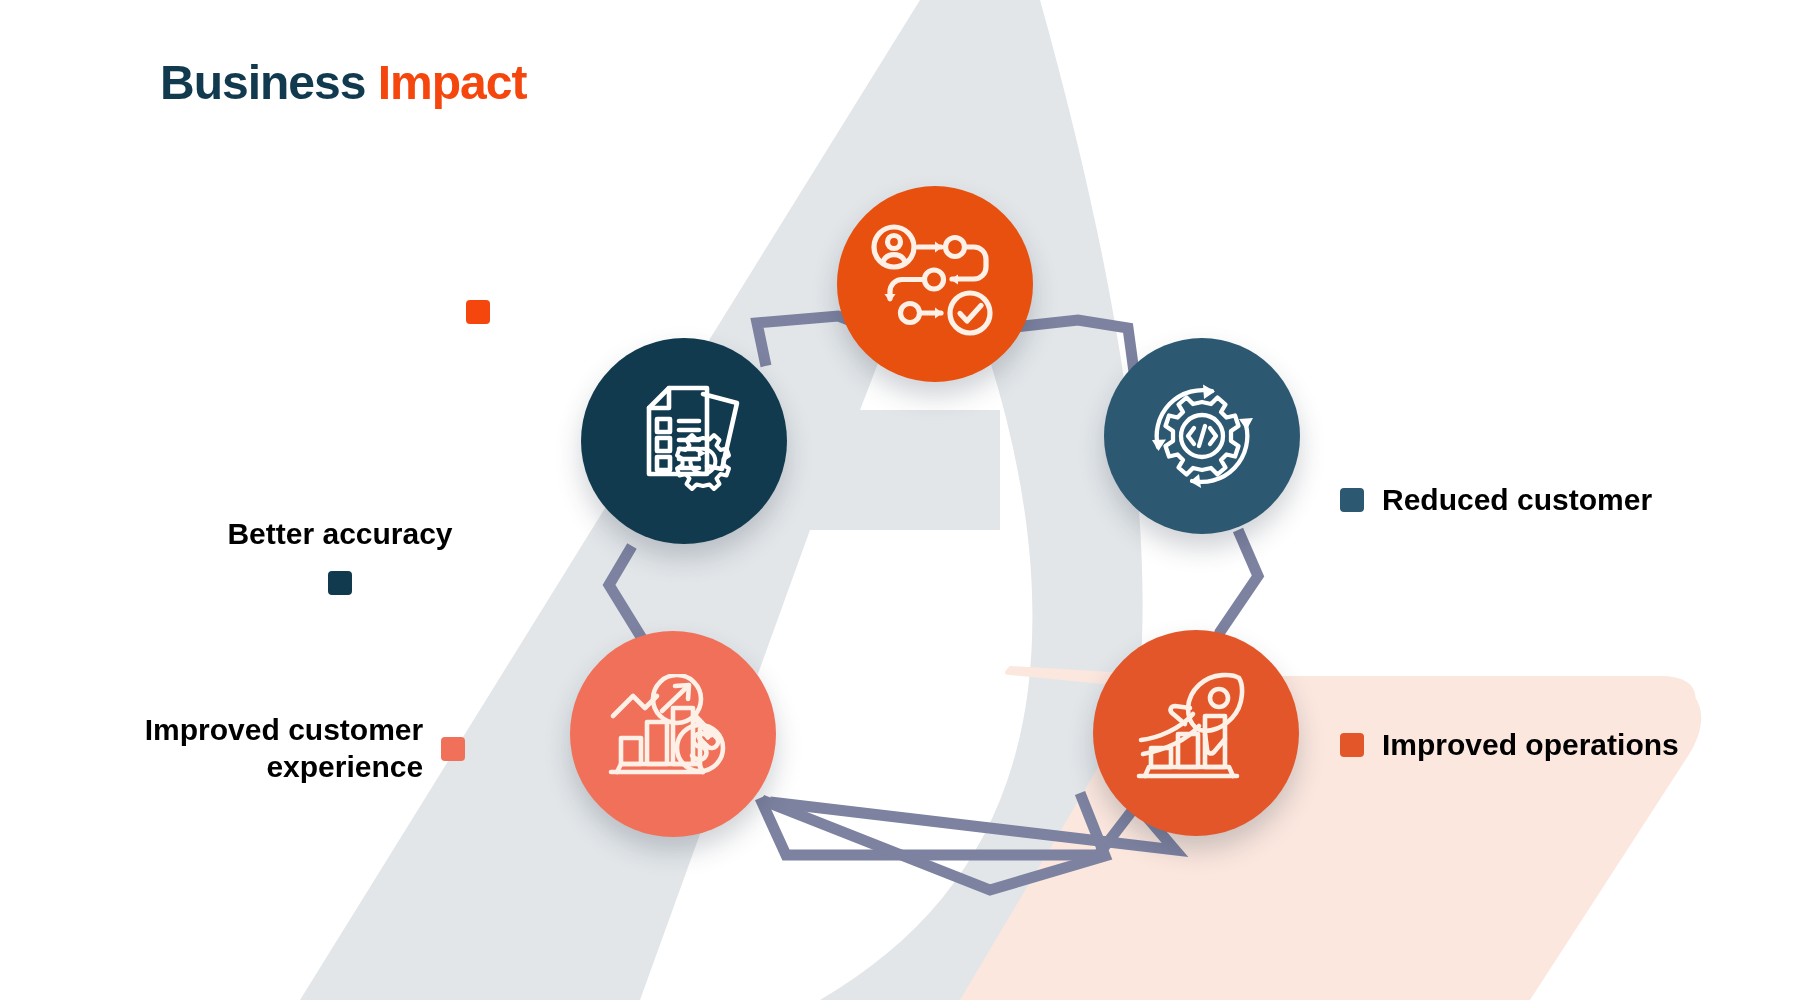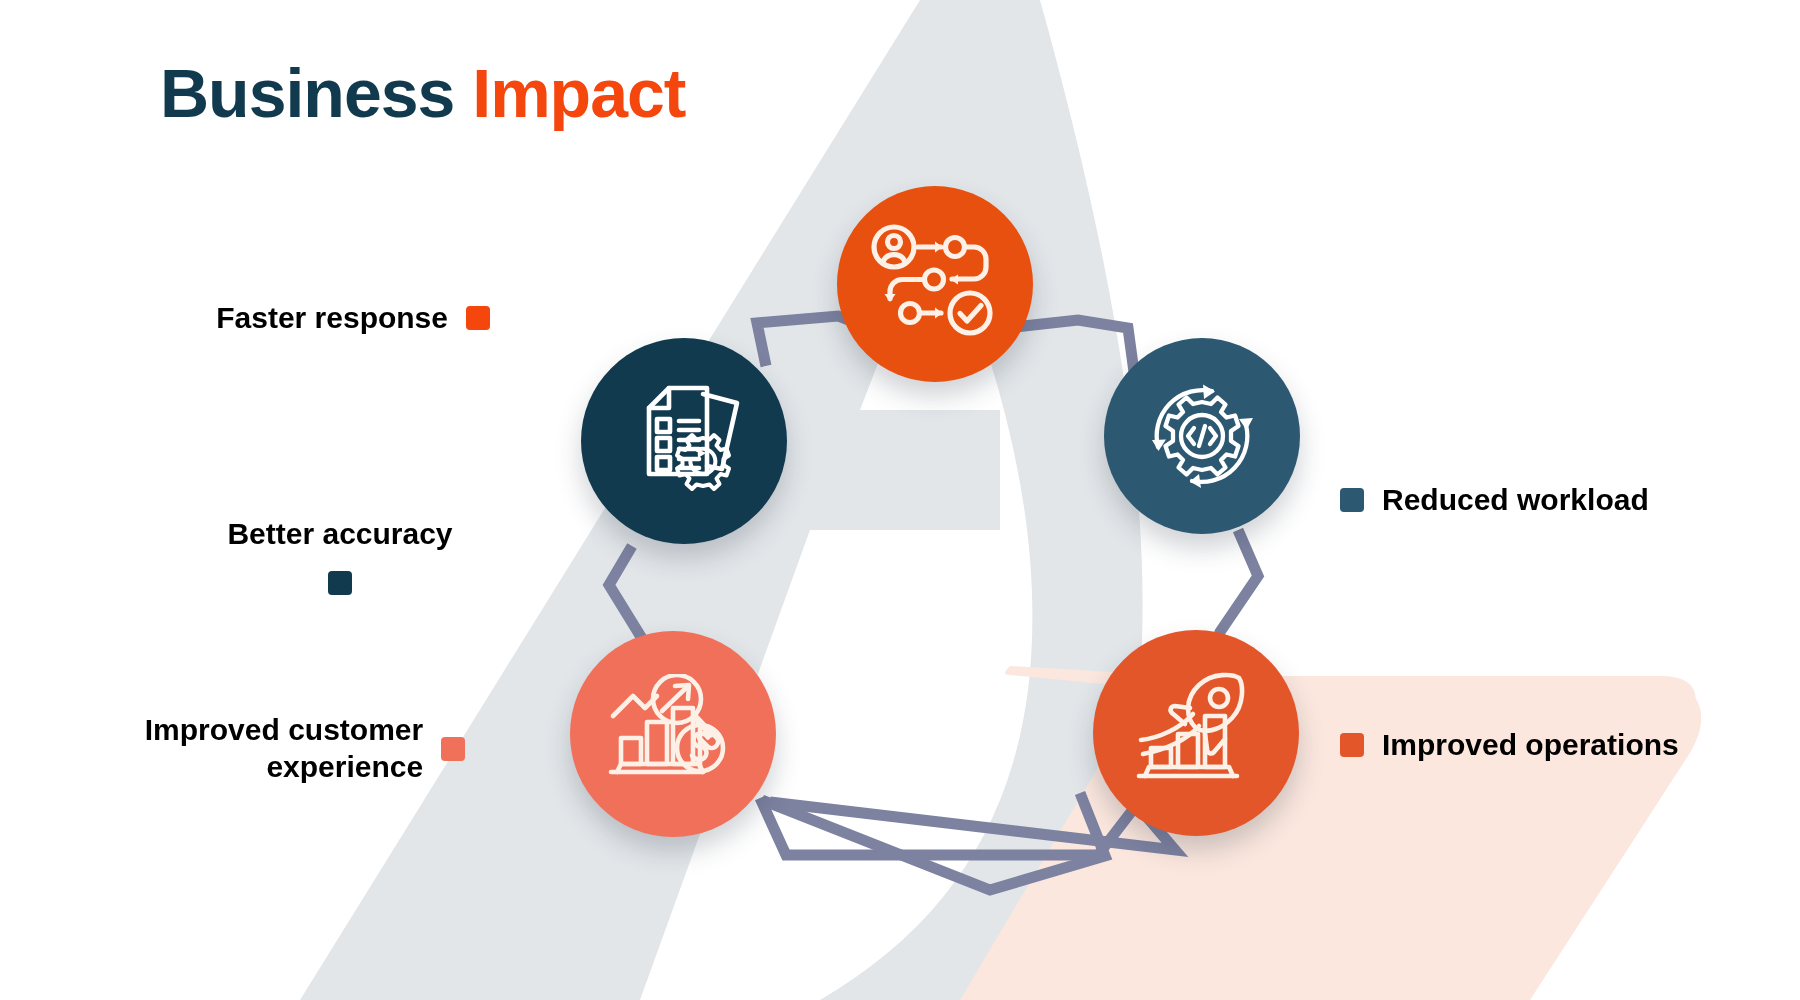--- a/index.html
+++ b/index.html
@@ -32,21 +32,21 @@
     left: 0; top: 0;
     width: 1800px;
     height: 1000px;
   }
 
   
   #page-title {
     position: absolute;
     left: 160px;
     top: 58px;
-    font-size: 68px;
+    font-size: 48px;
     font-weight: bold;
     letter-spacing: -1px;
     white-space: nowrap;
     line-height: 1.05;
   }
   #page-title .t-primary { color: #123A4F; }
   #page-title .t-accent  { color: #F4460D; }
 
   
   .legend-item {
@@ -151,40 +151,39 @@
       <polyline points="762,800 990,890 1105,856 1080,793"></polyline>
       <polyline points="770,802 1175,850 1122,788"></polyline>
     </g>
   </svg>
 
   <div id="page-title">
     <span class="t-primary">Business</span><span>&nbsp;</span><span class="t-accent">Impact</span>
   </div>
 
   <div class="legend-item left" id="legend-faster-response">
-    <div class="legend-label">Faster response</div>
     <div class="legend-swatch" style="background:#F4460D"></div>
   </div>
 
   <div class="legend-item left" id="legend-better-accuracy">
     <div class="legend-label">Better accuracy</div>
     <div class="legend-swatch" style="background:#123A4F"></div>
   </div>
 
   <div class="legend-item left" id="legend-improved-cx">
     <div class="legend-label">
       <div>Improved customer</div>
       <div>experience</div>
     </div>
     <div class="legend-swatch" style="background:#F0705A"></div>
   </div>
 
   <div class="legend-item right" id="legend-reduced-workload">
     <div class="legend-swatch" style="background:#2C5871"></div>
-    <div class="legend-label">Reduced workload</div>
+    <div class="legend-label">Reduced customer</div>
   </div>
 
   <div class="legend-item right" id="legend-scalable-ops">
     <div class="legend-swatch" style="background:#E2562A"></div>
     <div class="legend-label">Improved operations</div>
   </div>
 
   <div class="node" id="node-workflow">
     <svg width="128" height="120" viewBox="0 0 128 120" fill="none" stroke="#FDF0E7" stroke-width="5.2" stroke-linecap="round" stroke-linejoin="round">
 

